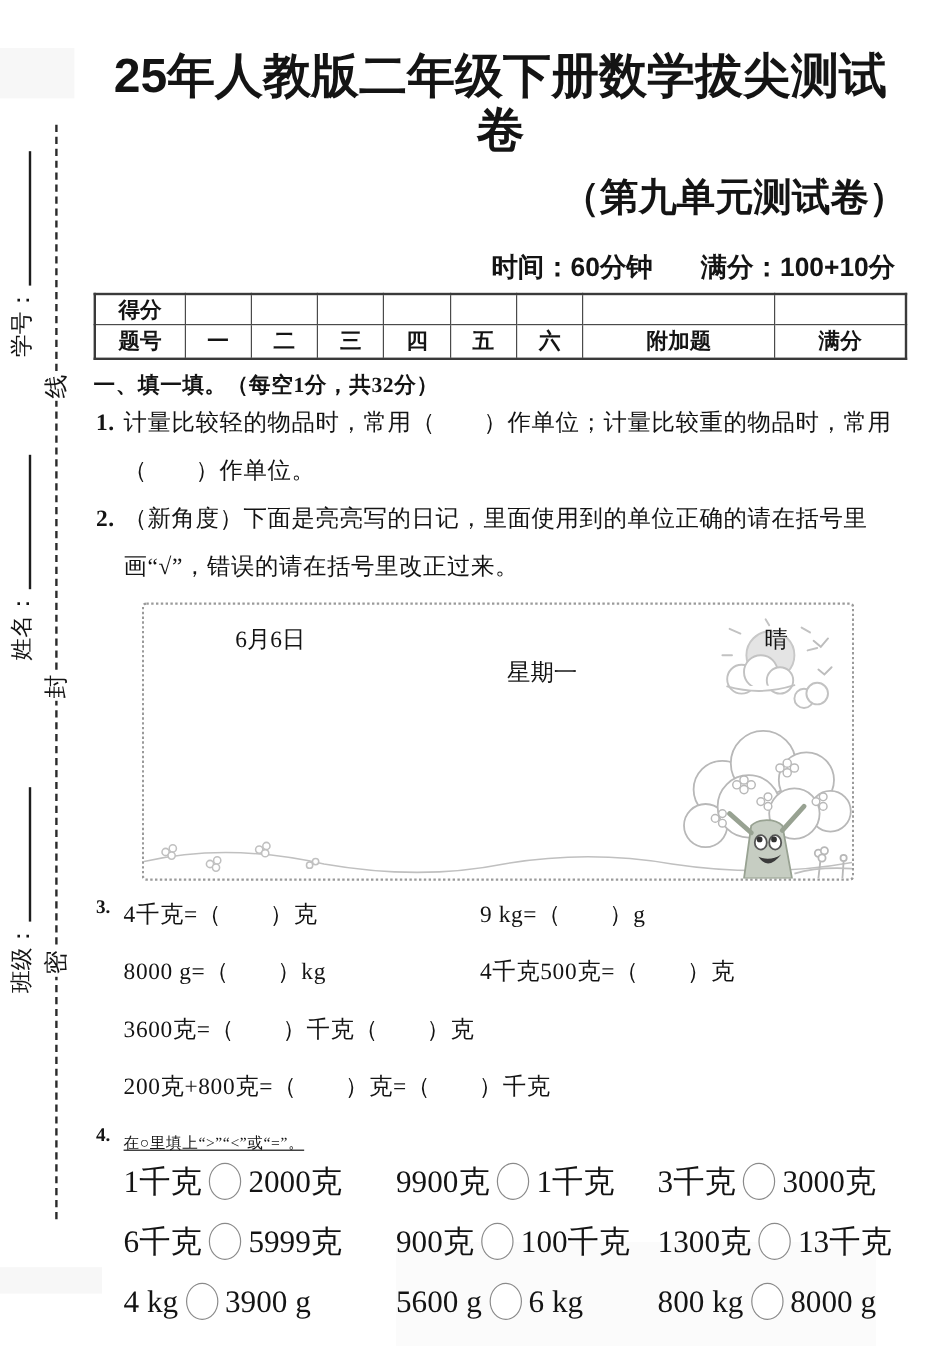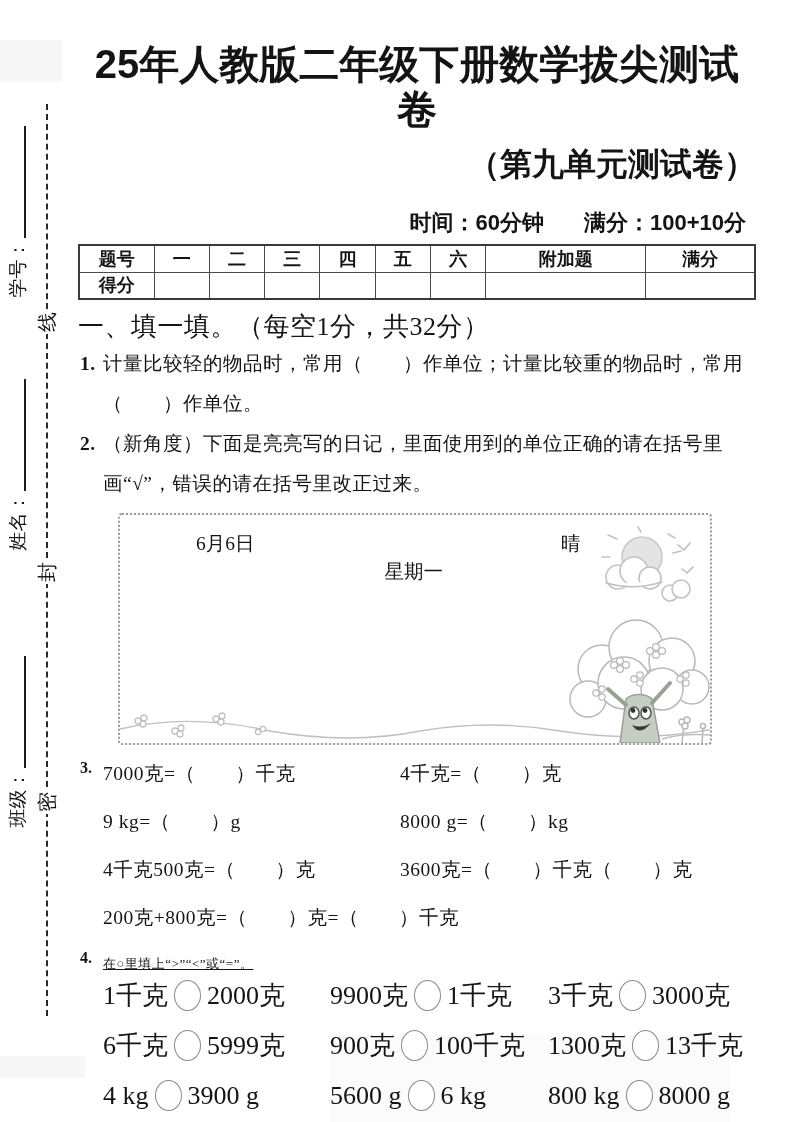--- a/index.html
+++ b/index.html
@@ -37,29 +37,29 @@
   }
   table.score-table {
     width:100%; margin-top:6px; border-collapse:collapse;
     font-family:"Liberation Sans","DejaVu Sans",sans-serif; font-size:18px;
   }
   table.score-table th, table.score-table td { border:1px solid #4a4a4a; text-align:center; }
   table.score-table { border:2px solid #3a3a3a; }
   table.score-table th { height:28px; font-weight:bold; }
   table.score-table td { height:26px; font-weight:bold; }
   .col-first { width:75px; }
-  .section-heading { margin-top:9px; font-size:26px; font-weight:normal; letter-spacing:0.5px; }
+  .section-heading { margin-top:9px; font-size:18px; font-weight:bold; letter-spacing:0.5px; }
   .question { position:relative; padding-left:25px; font-size:19.5px; line-height:40px; letter-spacing:0.5px; }
   .qno { position:absolute; left:2px; top:0; font-weight:bold; font-family:"Liberation Serif",serif; }
   
   .diary {
     position:relative; margin:9px 0 0 40px; width:594px; height:232px;
     border:2px dotted #9a9a9a; border-radius:4px; background:#fff; overflow:hidden;
   }
-  .diary-head { display:flex; margin-top:15px; font-size:19.5px; position:relative; z-index:2; }
+  .diary-head { display:flex; margin-top:15px; font-size:19.5px; position:relative; z-index:2;gap:38px; }
   .dh-date { margin-left:76px; }
   .dh-week { margin-left:130px;margin-top:28px; }
   .dh-weather { margin-left:118px; }
   .diary-body {
     position:relative; z-index:2; margin:3px 12px 0 10px; width:545px;
     font-size:19.5px; line-height:46px; text-indent:2em; letter-spacing:0.5px;
   }
   .deco { position:absolute; z-index:1; }
   .deco-sun { top:10px; right:10px; }
   .deco-tree { bottom:-2px; right:-4px; }
@@ -112,40 +112,40 @@
   <div class="subtitle">（第九单元测试卷）</div>
 
   <div class="info-line">
     <span>时间：60分钟</span>
     <span>满分：100+10分</span>
   </div>
 
   <table class="score-table">
     <tbody>
         <tr>
+      <td>得分</td>
+      <td></td>
+      <td></td>
+      <td></td>
+      <td></td>
+      <td></td>
+      <td></td>
+      <td></td>
+      <td></td>
+    </tr>
+    <tr>
       <th class="col-first">题号</th>
       <th>一</th>
       <th>二</th>
       <th>三</th>
       <th>四</th>
       <th>五</th>
       <th>六</th>
       <th>附加题</th>
       <th>满分</th>
-    </tr>
-    <tr>
-      <td>得分</td>
-      <td></td>
-      <td></td>
-      <td></td>
-      <td></td>
-      <td></td>
-      <td></td>
-      <td></td>
-      <td></td>
     </tr>
   </tbody>
     </table>
 
   <div class="section-heading">一、填一填。（每空1分，共32分）</div>
 
   <div class="question">
     <span class="qno">1.</span>
     <span>计量比较轻的物品时，常用（　　）作单位；计量比较重的物品时，常用（　　）作单位。</span>
   </div>
@@ -248,21 +248,20 @@
     <div class="diary-head">
       <span class="dh-date">6月6日</span>
       <span class="dh-week">星期一</span>
       <span class="dh-weather">晴</span>
     </div>
   </div>
 
   <div class="q3-wrap">
     <span class="qno">3.</span>
     <div class="q3-grid">
-      <span>7000克=（　　）千克</span>
       <span>4千克=（　　）克</span>
       <span>9 kg=（　　）g</span>
       <span>8000 g=（　　）kg</span>
       <span>4千克500克=（　　）克</span>
       <span>3600克=（　　）千克（　　）克</span>
       <span class="span2">200克+800克=（　　）克=（　　）千克</span>
     </div>
   </div>
 
   <div class="q4-wrap">

